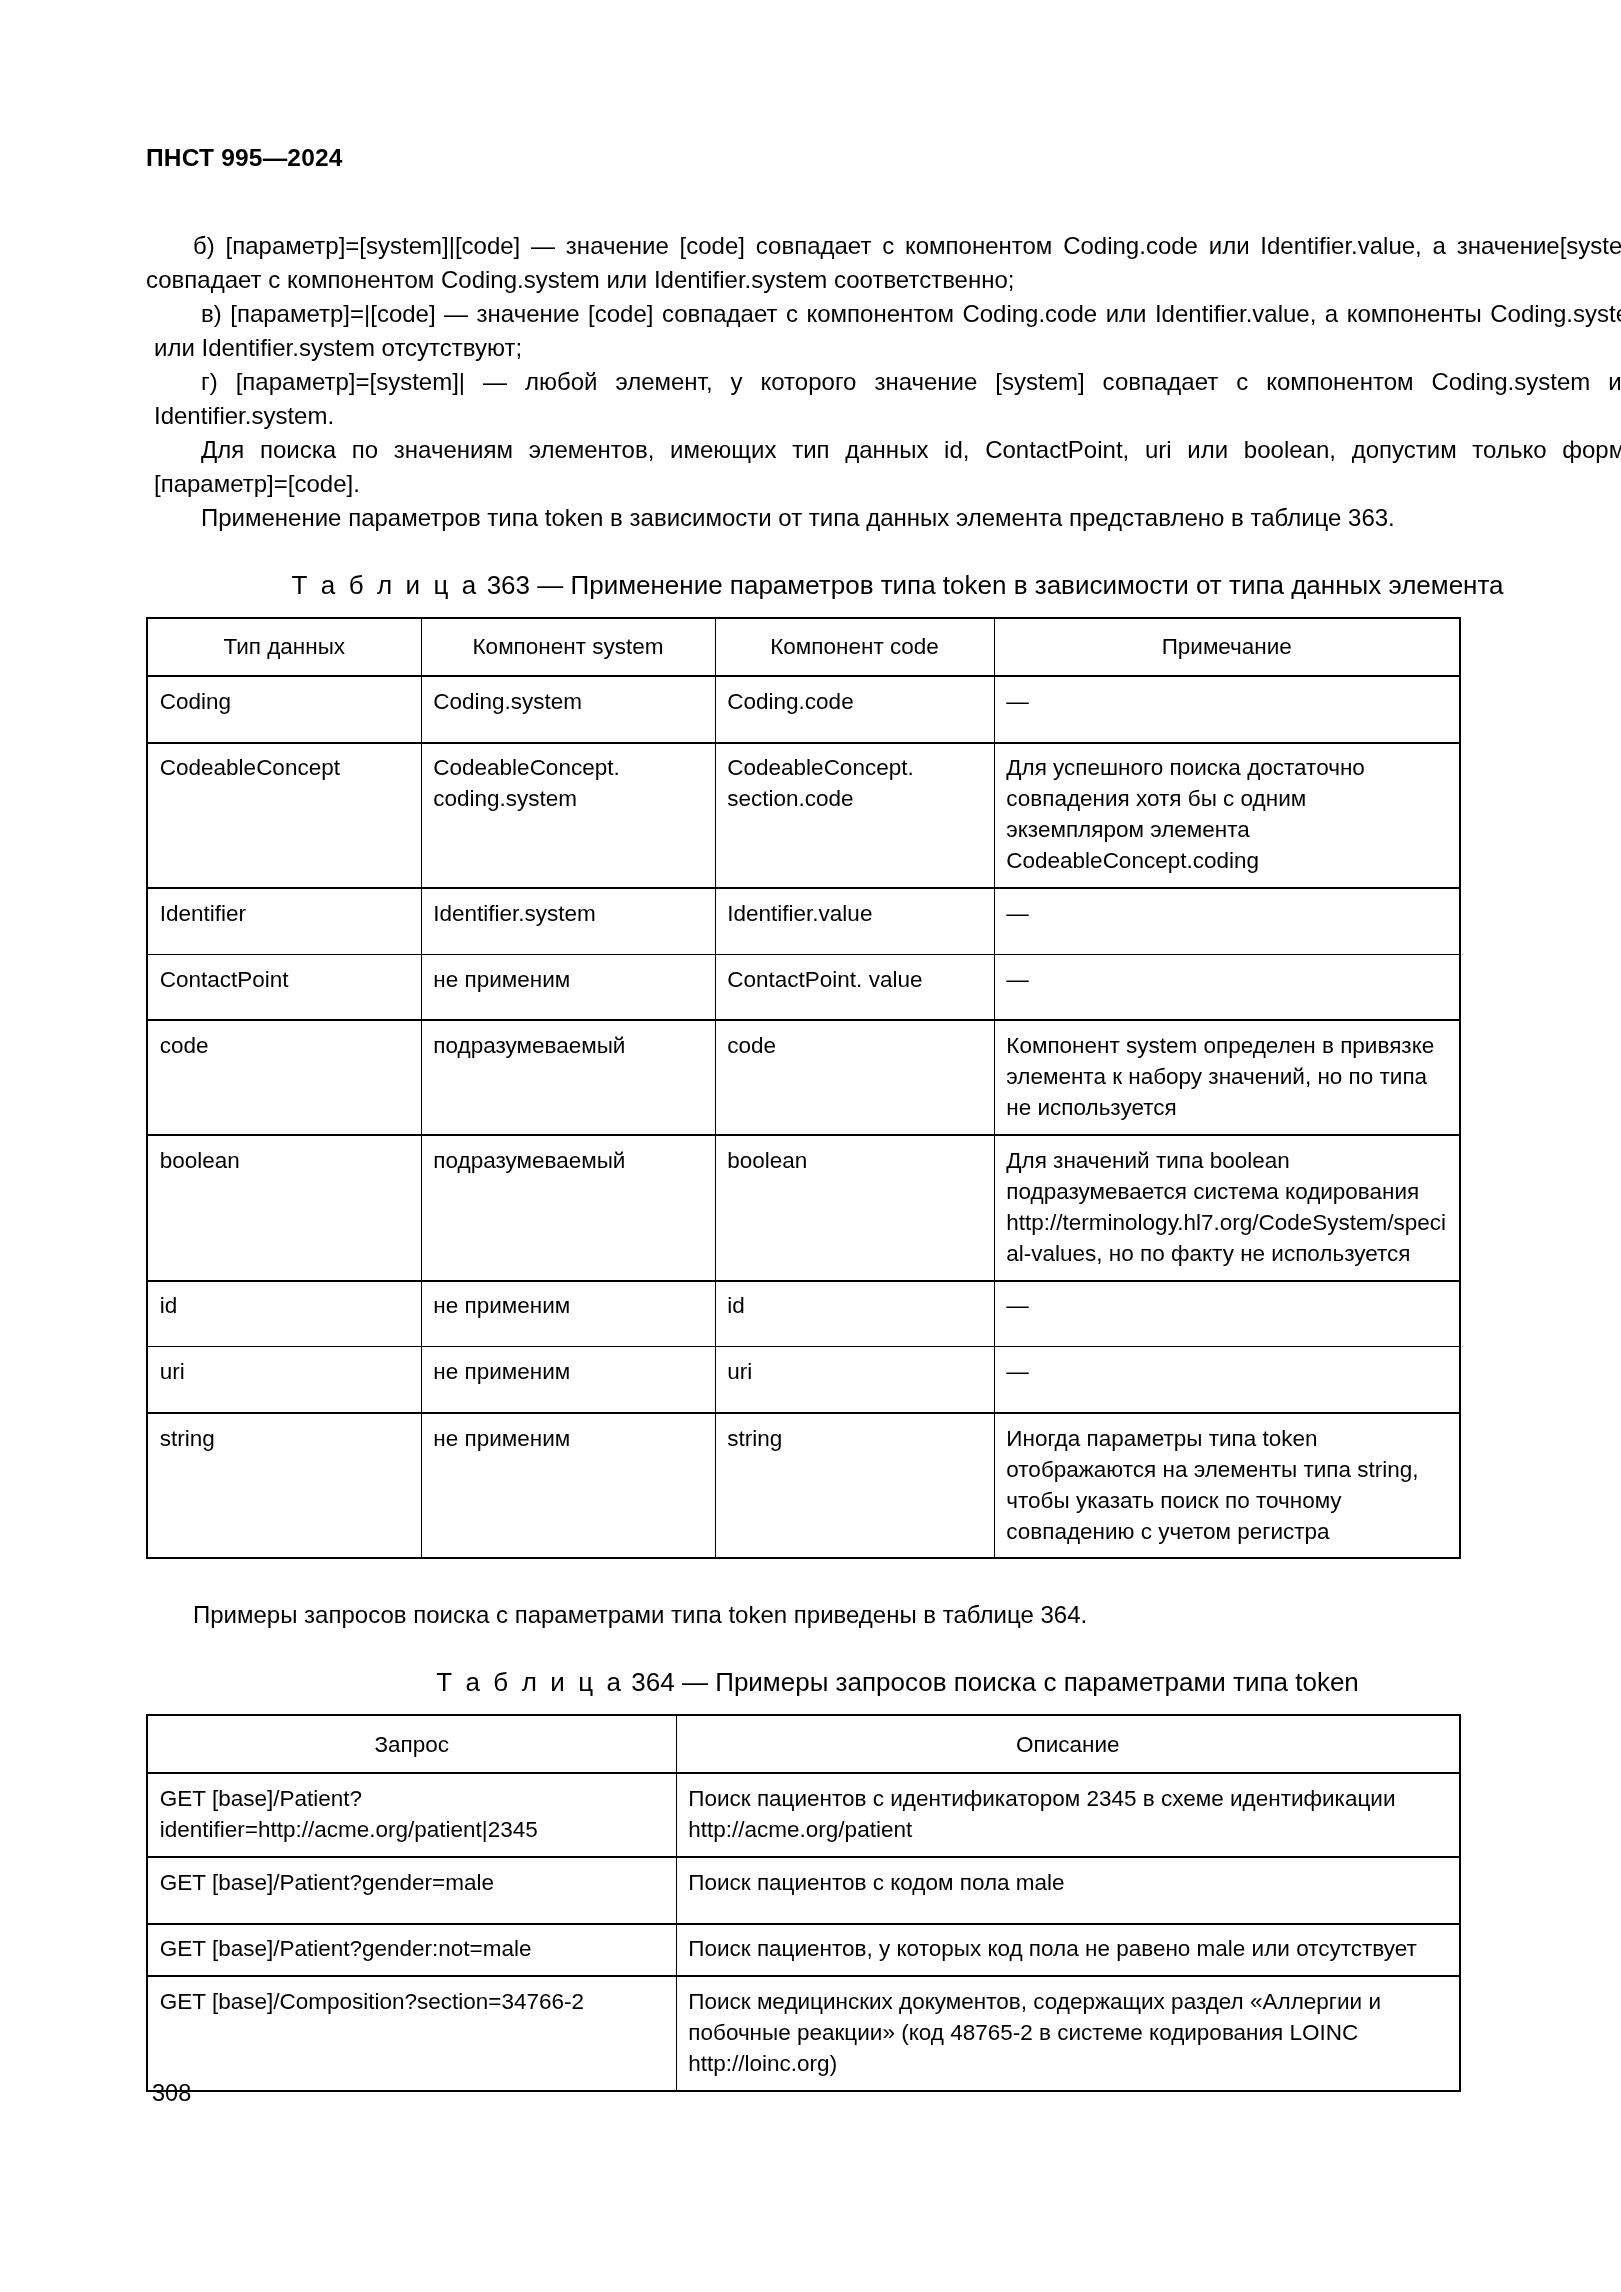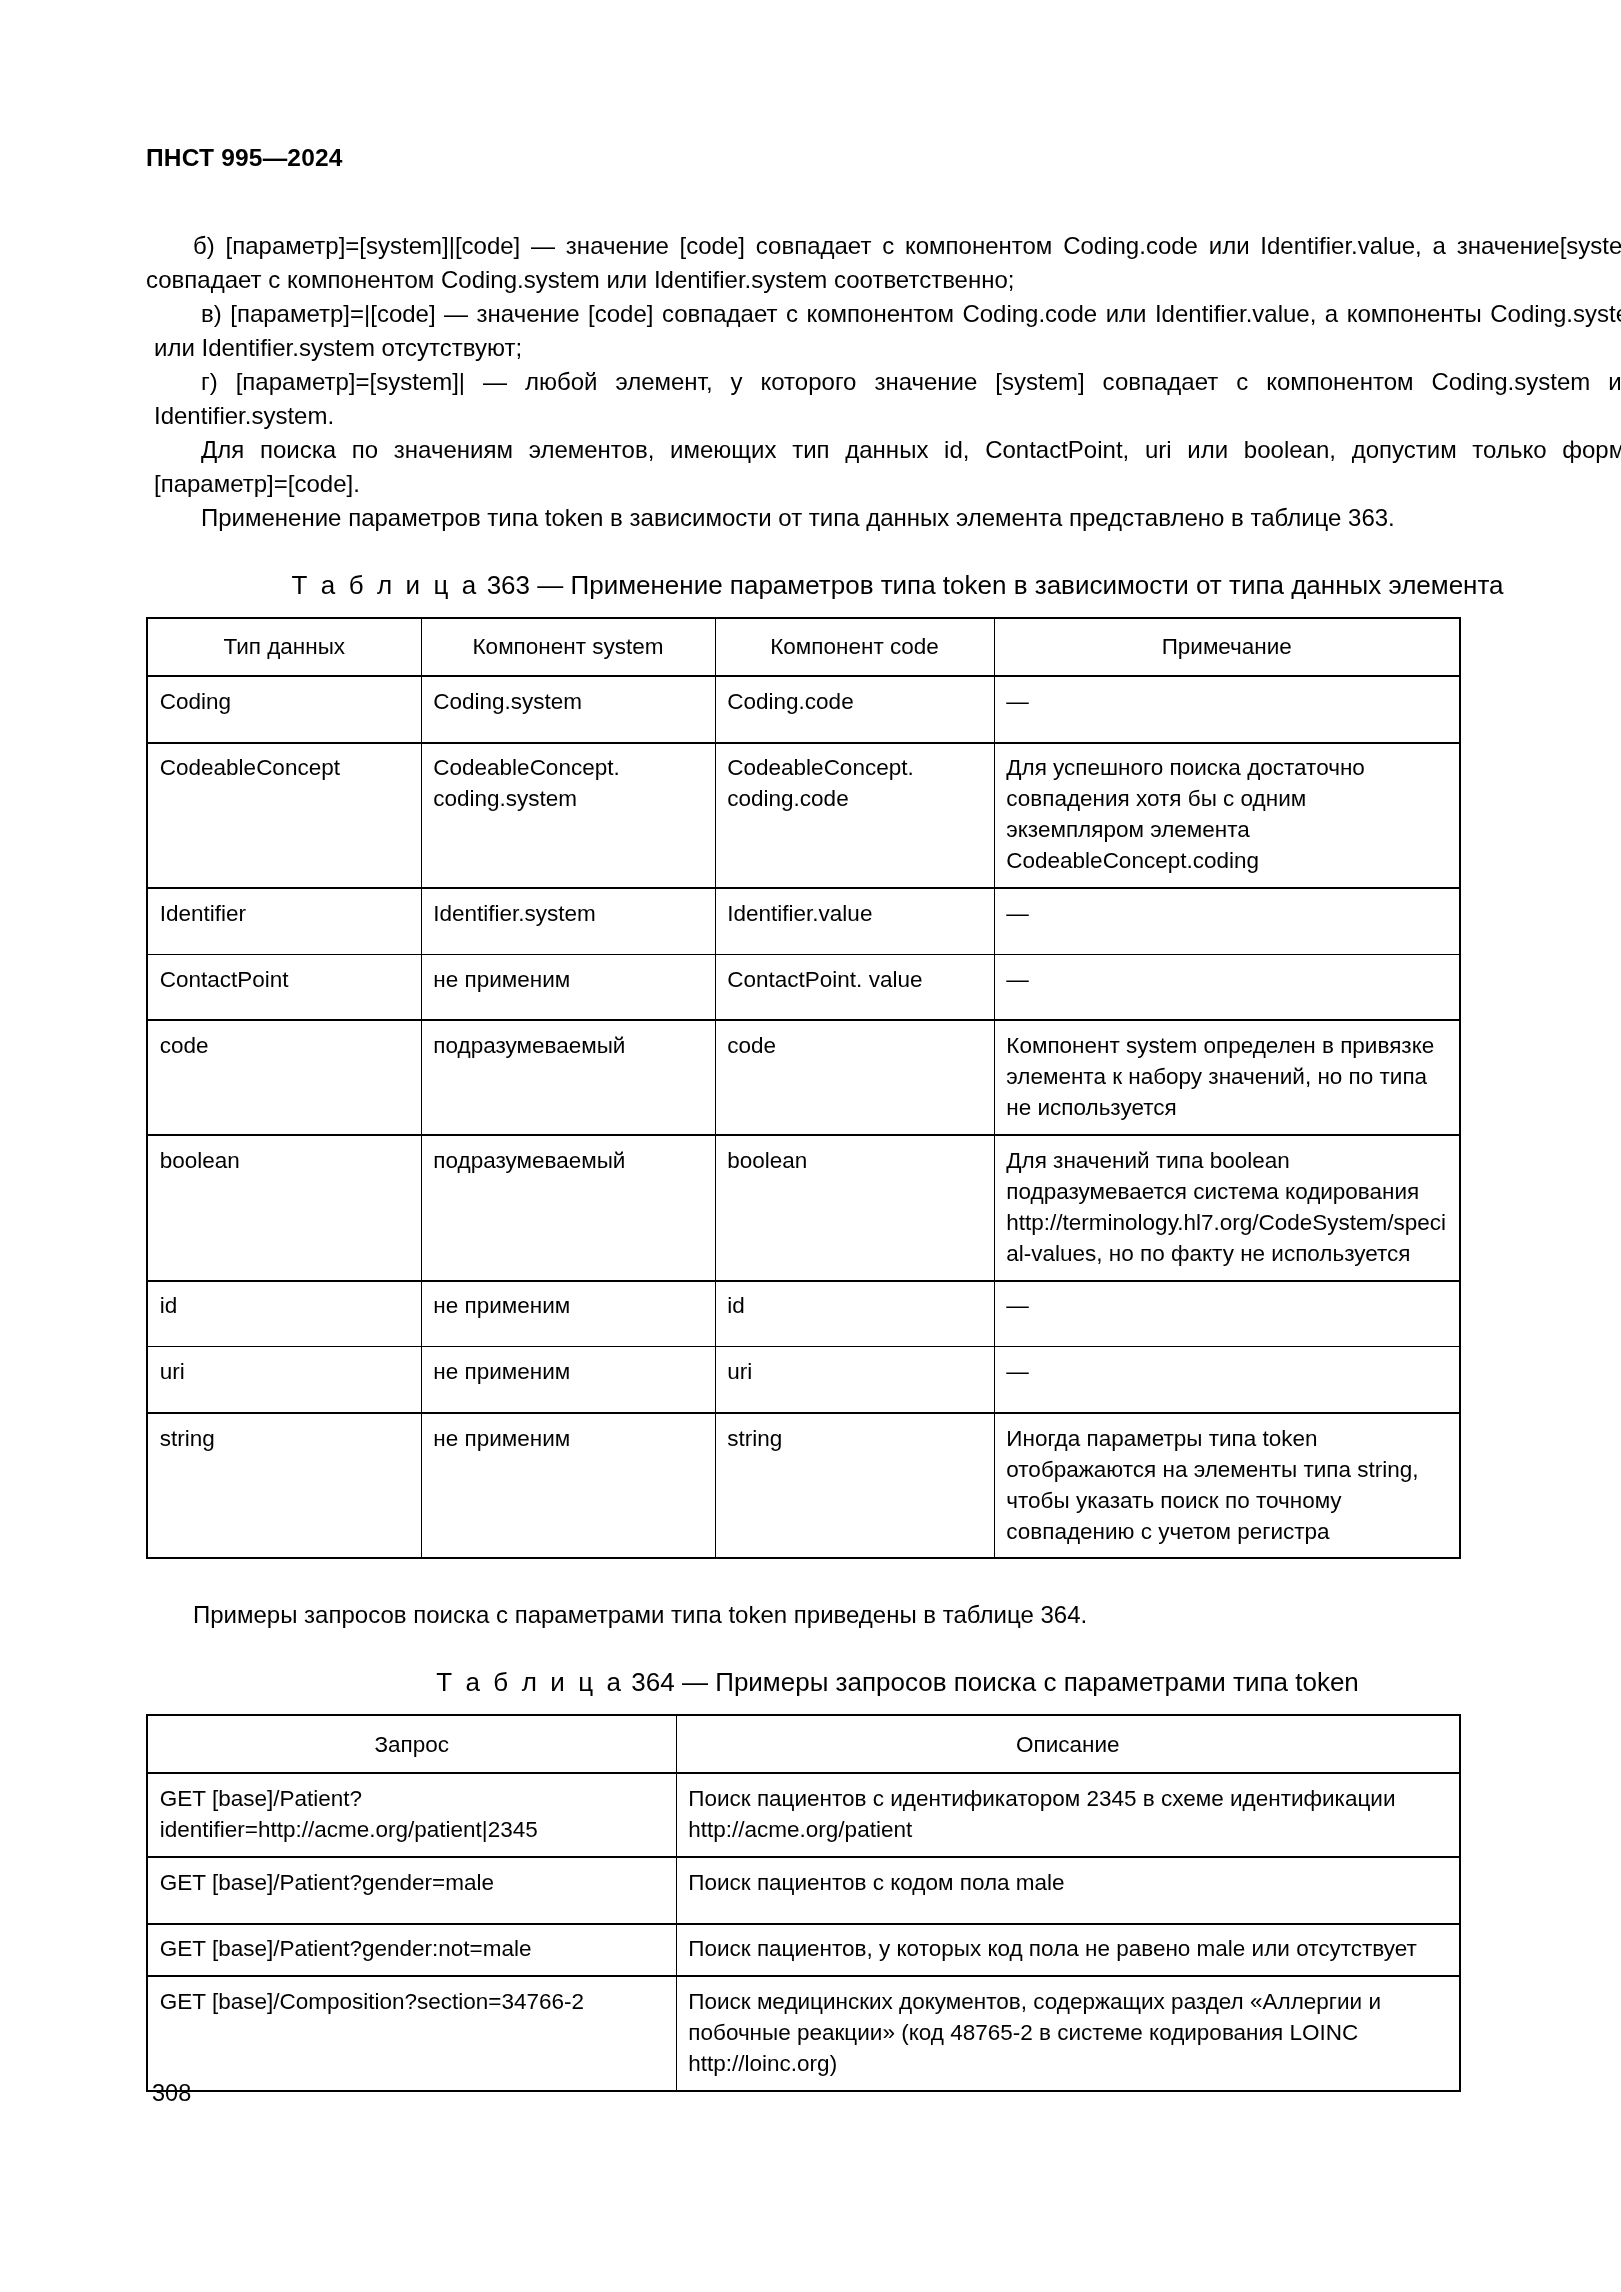--- a/index.html
+++ b/index.html
@@ -159,21 +159,21 @@
       <tbody>
         <tr class="tall-1">
           <td>Coding</td>
           <td>Coding.system</td>
           <td>Coding.code</td>
           <td class="dash">—</td>
         </tr>
         <tr class="rule-heavy">
           <td>CodeableConcept</td>
           <td>CodeableConcept. coding.system</td>
-          <td>CodeableConcept. coding.code</td>
+          <td>CodeableConcept. section.code</td>
           <td class="just">Для успешного поиска достаточно совпадения хотя бы с одним экземпляром элемента CodeableConcept.coding</td>
         </tr>
         <tr class="rule-heavy tall-1">
           <td>Identifier</td>
           <td>Identifier.system</td>
           <td>Identifier.value</td>
           <td class="dash">—</td>
         </tr>
         <tr class="tall-1">
           <td>ContactPoint</td>

